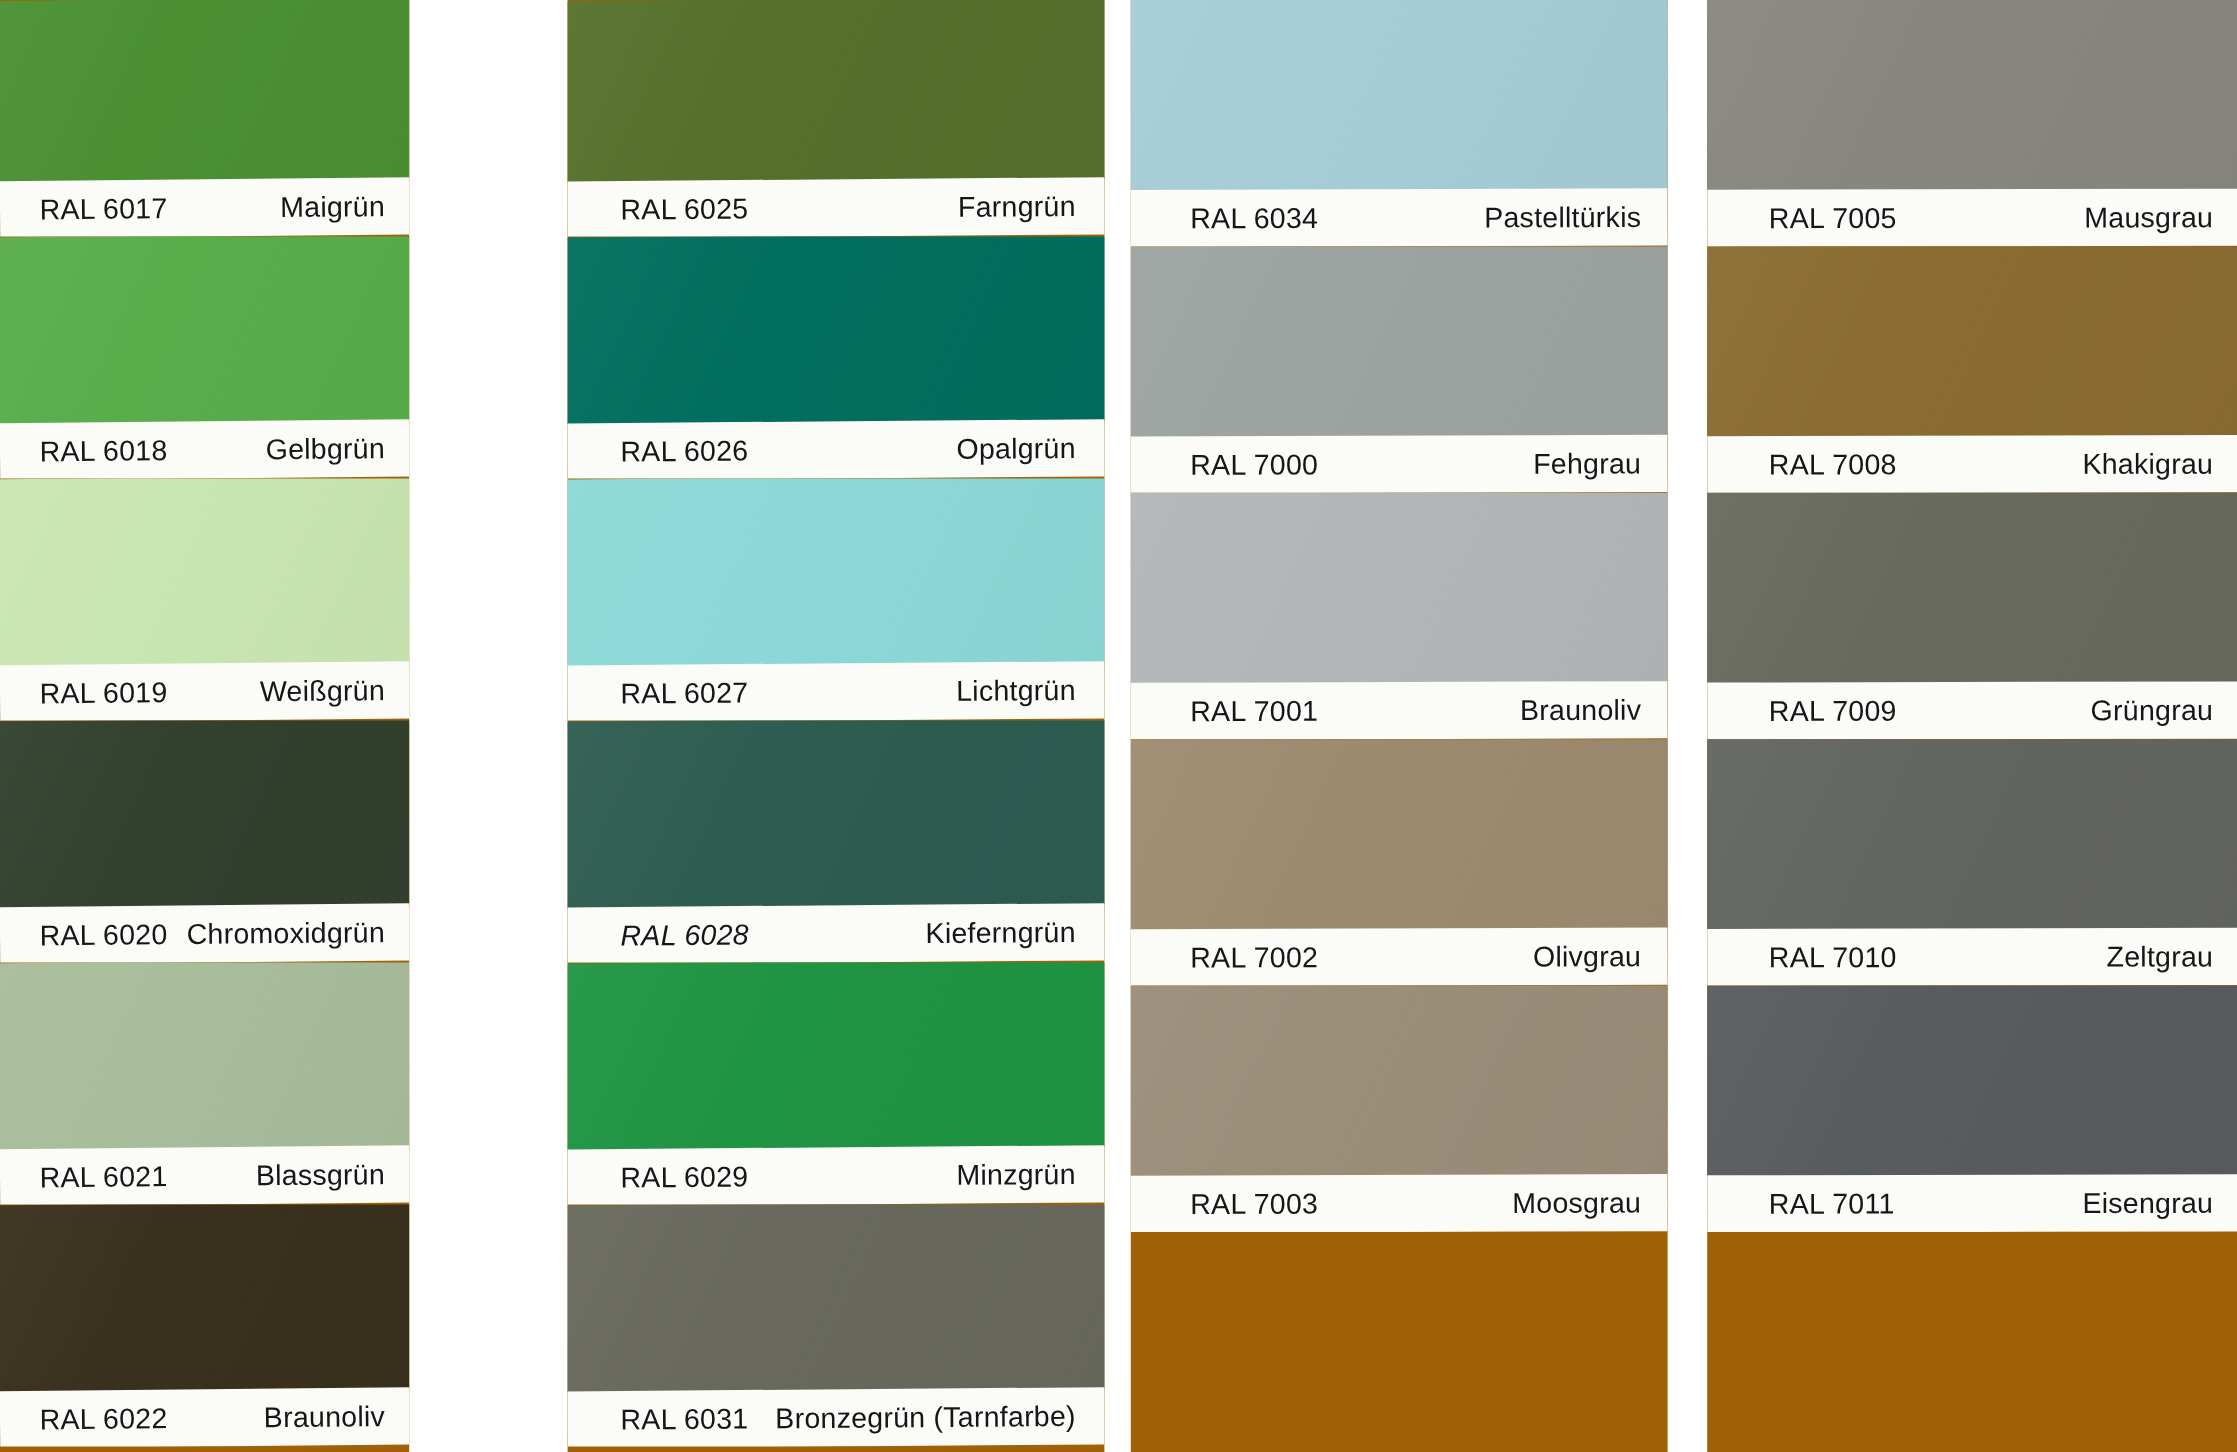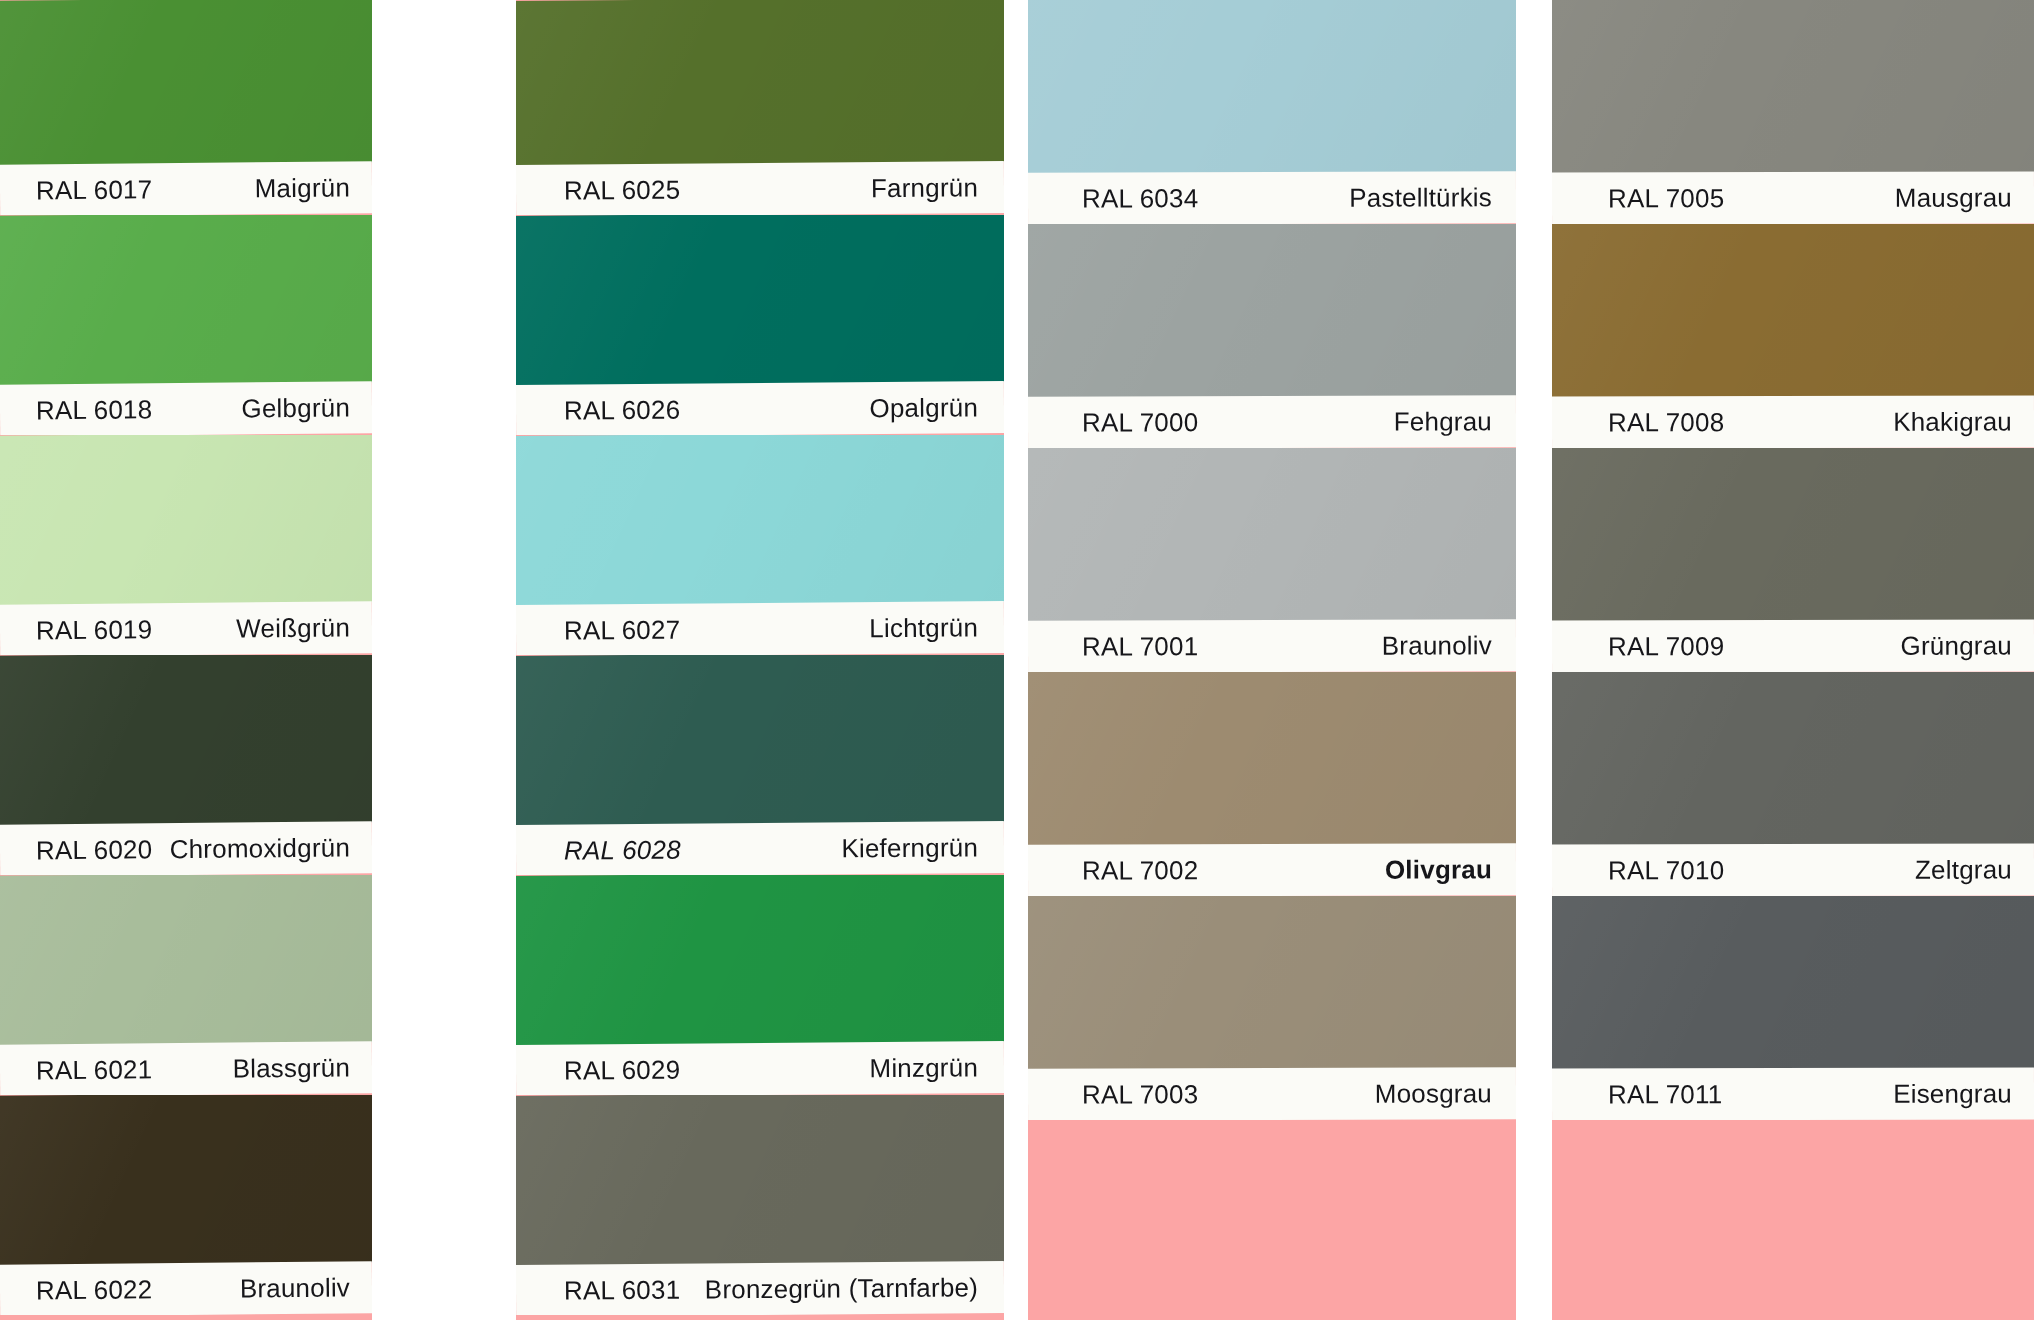--- a/index.html
+++ b/index.html
@@ -39,21 +39,21 @@
   .col1 .chip{transform:rotate(-0.55deg) scale(1.012);}
   .col2 .chip{transform:rotate(-0.45deg) scale(1.012);}
   .col3 .chip{transform:rotate(-0.18deg) scale(1.008);}
   .col4 .chip{transform:rotate(-0.12deg) scale(1.008);}
 
   .gutter{position:absolute;top:0;height:1320px;background:#ffffff;}
 </style>
 </head>
 <body>
 
-<div id="sheet" style="background: #fca5a5;">
+<div id="sheet" style="background: #a16207;">
     <div class="gutter" style="left: 372px; width: 144px;"></div>
     <div class="gutter" style="left: 1004px; width: 24px;"></div>
     <div class="gutter" style="left: 1516px; width: 36px;"></div>
     <div class="column col1" style="left: 0px; width: 372px;">
       <div class="card">
         <div class="chip" title="#4a9033" style="height: 163px; background: rgb(74, 144, 51);"></div>
         <div class="caption" style="height: 52px; background: rgb(251, 251, 247); color: rgb(22, 22, 26);">
           <span class="code" style="left: 36px;">RAL 6017</span>
           <span class="cname" style="right: 22px;">Maigrün</span>
         </div>
@@ -157,21 +157,21 @@
         <div class="chip" title="#b2b6b6" style="height: 172px; background: rgb(178, 182, 182);"></div>
         <div class="caption" style="height: 52px; background: rgb(251, 251, 247); color: rgb(22, 22, 26);">
           <span class="code" style="left: 54px;">RAL 7001</span>
           <span class="cname" style="right: 24px;">Braunoliv</span>
         </div>
       </div>
       <div class="card">
         <div class="chip" title="#9d8b70" style="height: 172px; background: rgb(157, 139, 112);"></div>
         <div class="caption" style="height: 52px; background: rgb(251, 251, 247); color: rgb(22, 22, 26);">
           <span class="code" style="left: 54px;">RAL 7002</span>
-          <span class="cname" style="right: 24px; font-weight: bold;">Olivgrau</span>
+          <span class="cname" style="right: 24px;">Olivgrau</span>
         </div>
       </div>
       <div class="card">
         <div class="chip" title="#9a8e79" style="height: 172px; background: rgb(154, 142, 121);"></div>
         <div class="caption" style="height: 52px; background: rgb(251, 251, 247); color: rgb(22, 22, 26);">
           <span class="code" style="left: 54px;">RAL 7003</span>
           <span class="cname" style="right: 24px;">Moosgrau</span>
         </div>
       </div>
     </div>

